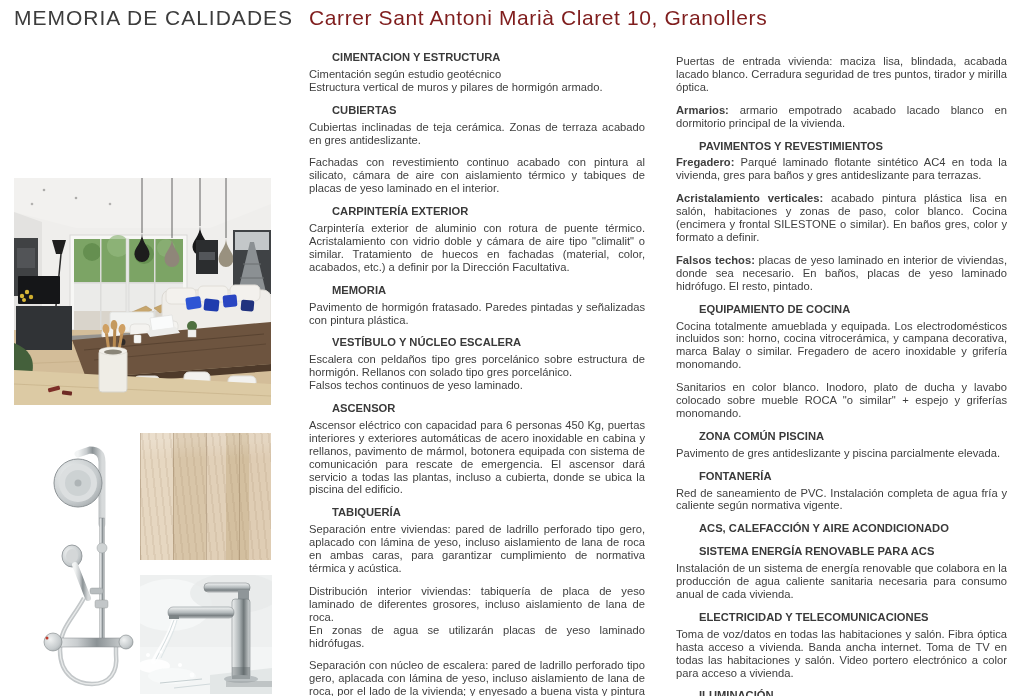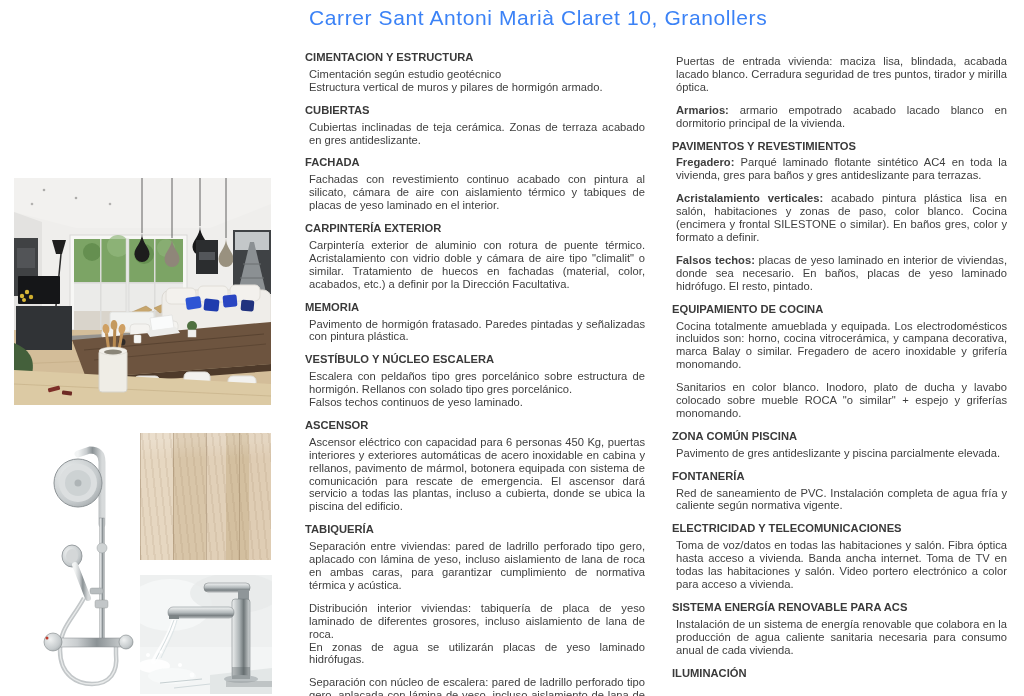--- a/index.html
+++ b/index.html
@@ -1,29 +1,29 @@
 <!DOCTYPE html>
 <html><head>
 <meta charset="utf-8">
 <style>
   * { margin:0; padding:0; box-sizing:border-box; }
   html,body { width:1024px; height:696px; }
   body { font-family:"Liberation Sans", sans-serif; background:#ffffff; color:#3e3e3e; }
   .page { position:relative; width:1024px; height:696px; background:#fff; overflow:hidden; }
 
   .doc-title { position:absolute; left:14px; top:6px; font-size:21px; font-weight:400; letter-spacing:1px; color:#3c3c3c; white-space:nowrap; }
-  .addr-title { position:absolute; left:309px; top:6px; font-size:21px; font-weight:400; letter-spacing:.6px; color:#3b82f6; white-space:nowrap; }
+  .addr-title { position:absolute; left:309px; top:6px; font-size:21px; font-weight:400; letter-spacing:.6px; color:#7f1d1d; white-space:nowrap; }
 
   .col { position:absolute; top:51px; font-size:11.2px; line-height:12.9px; text-align:justify; color:#3e3e3e; }
   .col-middle { left:305px; width:344px; }
   .col-right  { left:672px; width:339px; }
   .section { margin-top:10px; }
   .section:first-child { margin-top:0; }
   .section.tight { margin-top:0; }
-  .sec-heading { font-size:11.2px; line-height:12.9px; font-weight:700; text-align:left; color:#3a3a3a; }
+  .sec-heading { font-size:11.2px; line-height:12.9px; font-weight:700; text-align:left; color:#3a3a3a;margin-left:27px; }
   .para { margin:4px; }
   .para + .para { margin-top:10px; }
   .para b { font-weight:700; }
 
   figure { position:absolute; margin:0; }
   .fig-living { left:14px;  top:178px; width:257px; height:227px; }
   .fig-shower { left:26px;  top:428px; width:108px; height:264px; }
   .fig-wood   { left:140px; top:433px; width:131px; height:127px; }
   .fig-faucet { left:140px; top:575px; width:132px; height:119px; }
   figure svg { display:block; width:100%; height:100%; }
@@ -34,20 +34,21 @@
       repeating-linear-gradient(90deg, rgba(122,96,66,.30) 0 1px, rgba(255,255,255,0) 1px 33px),
       linear-gradient(180deg, rgba(255,255,255,.18) 0 6%, rgba(255,255,255,0) 20%),
       linear-gradient(90deg, #e6d7c1 0 25%, #d8c5a8 25% 50%, #e1d0b8 50% 66%, #d3bf9f 66% 83%, #dfcdb4 83% 100%);
   }
 </style>
 </head>
 <body>
 
 <div class="page">
 
+  <h1 class="doc-title">MEMORIA DE CALIDADES</h1>
   <h2 class="addr-title">Carrer Sant Antoni Marià Claret 10, Granollers</h2>
 
   <figure class="fig-living">
     <svg viewBox="0 0 257 227" preserveAspectRatio="none" aria-hidden="true">
       <rect x="0" y="0" width="257" height="227" fill="#efeeec"></rect>
       <polygon points="0,0 257,0 257,26 196,50 62,50 0,34" fill="#f2f1ef"></polygon>
       <circle cx="30" cy="12" r="1.3" fill="#adacaa"></circle>
         <circle cx="62" cy="20" r="1.3" fill="#adacaa"></circle>
       <circle cx="96" cy="26" r="1.3" fill="#b3b2b0"></circle>
         <circle cx="18" cy="26" r="1.3" fill="#b3b2b0"></circle>
@@ -242,21 +243,20 @@
     <section class="col col-middle">
         <div class="section">
           <h3 class="sec-heading">CIMENTACION Y ESTRUCTURA</h3>
           <p class="para">Cimentación según estudio geotécnico<br>Estructura vertical de muros y pilares de hormigón armado.</p>
         </div>
         <div class="section">
           <h3 class="sec-heading">CUBIERTAS</h3>
           <p class="para">Cubiertas inclinadas de teja cerámica. Zonas de terraza acabado en gres antideslizante.</p>
         </div>
         <div class="section">
-          <h3 class="sec-heading">FACHADA</h3>
           <p class="para">Fachadas con revestimiento continuo acabado con pintura al silicato, cámara de aire con aislamiento térmico  y tabiques de placas de yeso laminado en el interior.</p>
         </div>
         <div class="section">
           <h3 class="sec-heading">CARPINTERÍA EXTERIOR</h3>
           <p class="para">Carpintería exterior de aluminio con rotura de puente térmico. Acristalamiento con vidrio doble y cámara de aire tipo "climalit" o similar. Tratamiento de huecos en fachadas (material, color, acabados, etc.) a definir por la Dirección Facultativa.</p>
         </div>
         <div class="section">
           <h3 class="sec-heading">MEMORIA</h3>
           <p class="para">Pavimento de hormigón fratasado. Paredes pintadas y señalizadas con pintura plástica.</p>
         </div>
@@ -299,28 +299,29 @@
         </div>
         <div class="section">
           <h3 class="sec-heading">ZONA COMÚN PISCINA</h3>
           <p class="para">Pavimento de gres antideslizante y piscina parcialmente elevada.</p>
         </div>
         <div class="section">
           <h3 class="sec-heading">FONTANERÍA</h3>
           <p class="para">Red de saneamiento de PVC. Instalación completa de agua fría y caliente según normativa vigente.</p>
         </div>
         <div class="section">
+          <h3 class="sec-heading">ACS, CALEFACCIÓN Y AIRE ACONDICIONADO</h3>
+        </div>
+        <div class="section">
+          <h3 class="sec-heading">SISTEMA ENERGÍA RENOVABLE PARA ACS</h3>
+          <p class="para">Instalación de un sistema de energía renovable que colabora en la producción de agua caliente sanitaria necesaria para consumo anual de cada vivienda.</p>
         </div>
         <div class="section">
           <h3 class="sec-heading">ELECTRICIDAD Y TELECOMUNICACIONES</h3>
           <p class="para">Toma de voz/datos en todas las habitaciones y salón. Fibra óptica hasta acceso a vivienda. Banda ancha internet. Toma de TV en todas las habitaciones y salón. Video portero electrónico a color para acceso a vivienda.</p>
         </div>
         <div class="section">
-          <h3 class="sec-heading">SISTEMA ENERGÍA RENOVABLE PARA ACS</h3>
-          <p class="para">Instalación de un sistema de energía renovable que colabora en la producción de agua caliente sanitaria necesaria para consumo anual de cada vivienda.</p>
-        </div>
-        <div class="section">
           <h3 class="sec-heading">ILUMINACIÓN</h3>
         </div>
       </section>
   </main>
 
 </div>
 
 </body></html>

